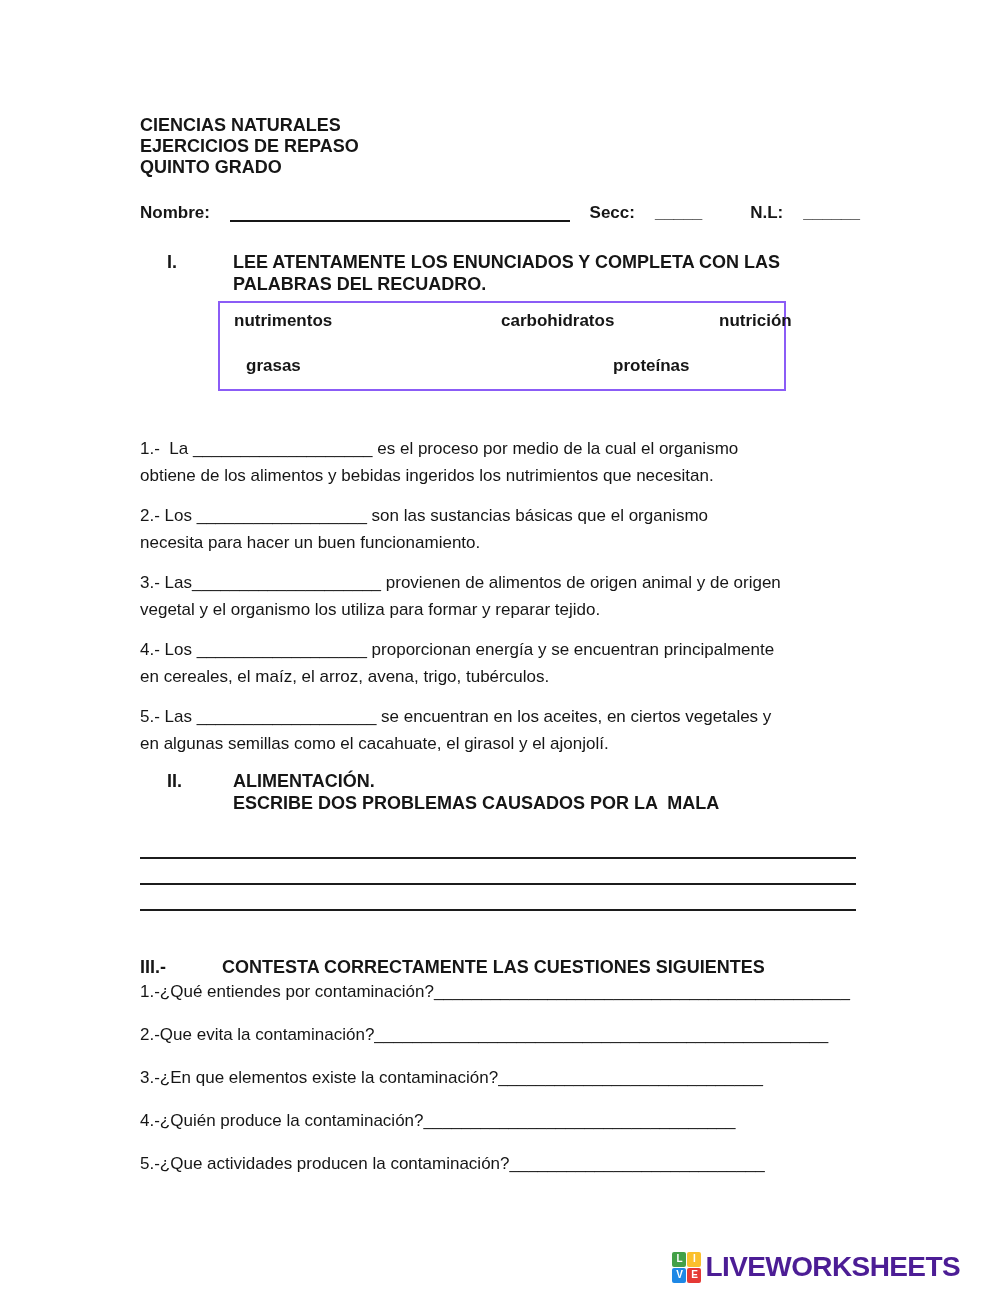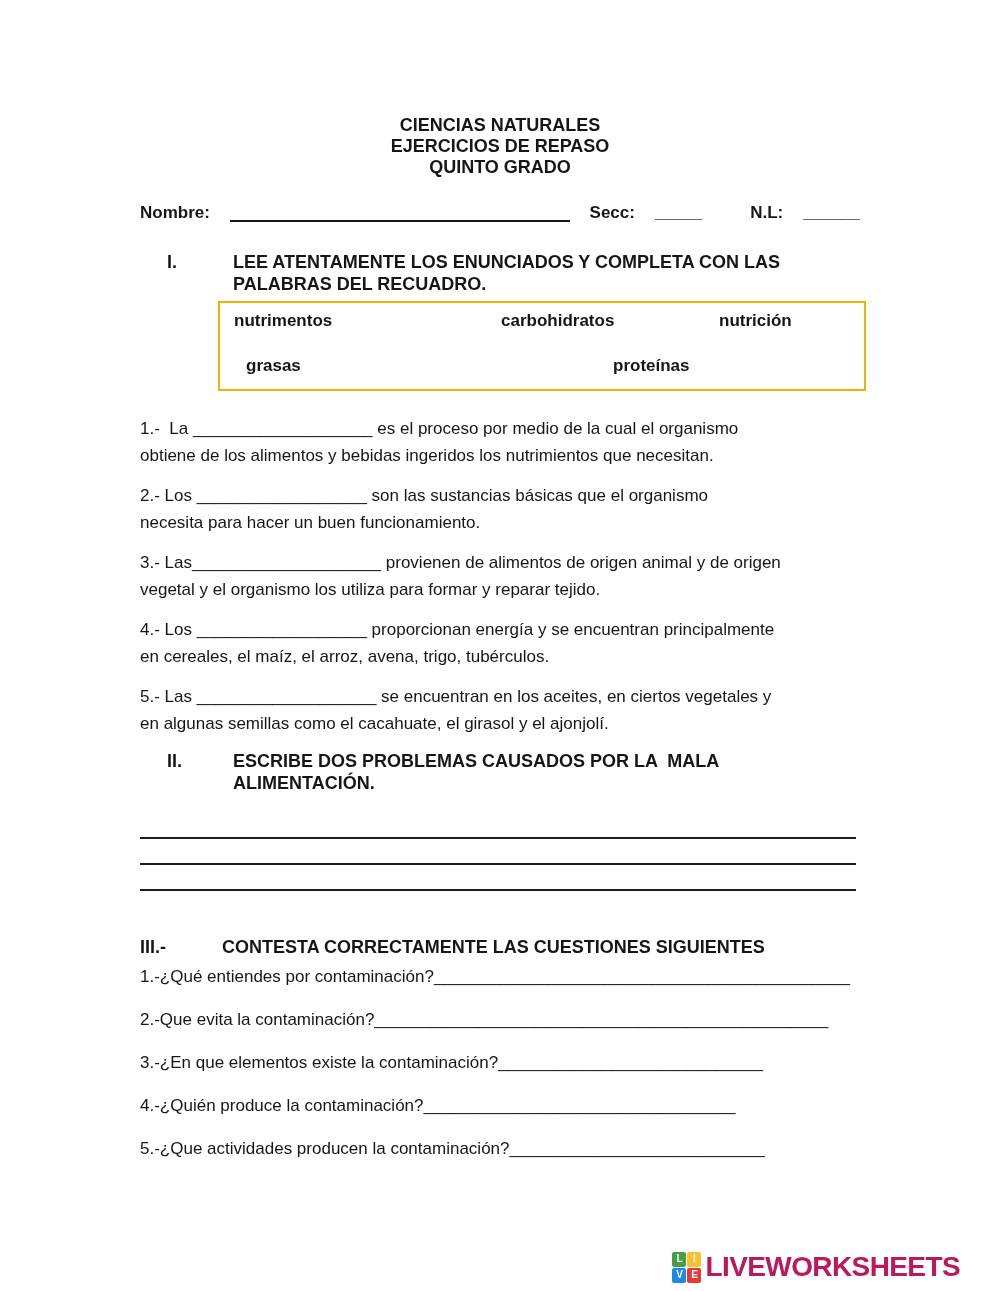--- a/index.html
+++ b/index.html
@@ -4,54 +4,54 @@
 <style>
   html, body { margin:0; padding:0; }
   body {
     width:1000px; height:1291px; background:#ffffff;
     font-family:"Liberation Sans", sans-serif; color:#161616;
   }
   .page { position:relative; width:1000px; height:1291px; background:#fff; overflow:hidden; }
   .content { position:absolute; left:140px; top:0; width:720px; }
   .pre { white-space:pre; }
 
-  .title-block { margin-top:115px; text-align:center; font-weight:bold; font-size:18px; line-height:21px; }
+  .title-block { margin-top:115px; text-align:left; font-weight:bold; font-size:18px; line-height:21px; }
 
   .name-row { display:flex; align-items:flex-end; margin-top:24px; font-weight:bold; font-size:17px; line-height:22px;gap:20px; }
   .name-fill { flex:1; border-bottom:2px solid #161616; margin-bottom:2px; height:14px; }
   .name-gap { width:8px; }
 
   .sec { display:flex; font-weight:bold; font-size:18px; line-height:22px; }
   .sec-1 { margin-top:27px; }
   .sec .num { width:93px; padding-left:27px; box-sizing:border-box; }
   .sec .head { width:612px; }
 
   .wordbox {
     position:relative; margin-left:78px; margin-top:6px;
-    width:648px; height:90px; border:2px solid #eab308; box-sizing:border-box;
+    width:568px; height:90px; border:2px solid #8b5cf6; box-sizing:border-box;
     font-weight:bold; font-size:17px;
   }
   .wb { position:absolute; }
   .wb-1 { left:14px;  top:8px; }
   .wb-2 { left:281px; top:8px; }
   .wb-3 { left:499px; top:8px; }
   .wb-4 { left:26px;  top:53px; }
   .wb-5 { left:393px; top:53px; }
 
-  .items { margin-top:24px; }
+  .items { margin-top:44px; }
   .item { font-size:17px; line-height:27px; margin-bottom:13px; }
 
   .sec-2 { margin-top:0; }
 
   .answers { margin-top:19px; width:716px; }
   .ans-line { height:24px; border-bottom:2px solid #1c1c1c; }
 
   .sec-3 { margin-top:45px; }
   .sec-3 .num3 { width:82px; }
-  .questions { margin-top:5px; }
+  .questions { }
   .q { font-size:17px; line-height:27px; margin-bottom:16px; }
 
   .footer {
     position:absolute; right:40px; top:1251px;
     display:flex; align-items:center;
   }
   .logo-grid {
     display:grid; grid-template-columns:14px 14px; grid-template-rows:15px 15px;
     gap:1px; margin-right:4px;
   }
@@ -118,22 +118,22 @@
       </div>
       <div class="item">
         <div class="pre">5.- Las ___________________ se encuentran en los aceites, en ciertos vegetales y</div>
         <div class="pre">en algunas semillas como el cacahuate, el girasol y el ajonjolí.</div>
       </div>
     </div>
 
     <div class="sec sec-2">
       <div class="num">II.</div>
       <div class="head">
+        <div class="pre">ALIMENTACIÓN.</div>
         <div class="pre">ESCRIBE DOS PROBLEMAS CAUSADOS POR LA  MALA</div>
-        <div class="pre">ALIMENTACIÓN.</div>
       </div>
     </div>
 
     <div class="answers">
       <div class="ans-line"></div>
       <div class="ans-line"></div>
       <div class="ans-line"></div>
     </div>
 
     <div class="sec sec-3">
@@ -151,15 +151,15 @@
 
   </div>
 
   <div class="footer">
     <div class="logo-grid">
       <span class="tile" style="background: rgb(67, 160, 71);">L</span>
       <span class="tile" style="background: rgb(251, 192, 45);">I</span>
       <span class="tile" style="background: rgb(30, 136, 229);">V</span>
       <span class="tile" style="background: rgb(229, 57, 53);">E</span>
     </div>
-    <span class="brand" style="color: #be185d;">LIVEWORKSHEETS</span>
+    <span class="brand" style="color: #4c1d95;">LIVEWORKSHEETS</span>
   </div>
 </div>
 
 </body></html>

